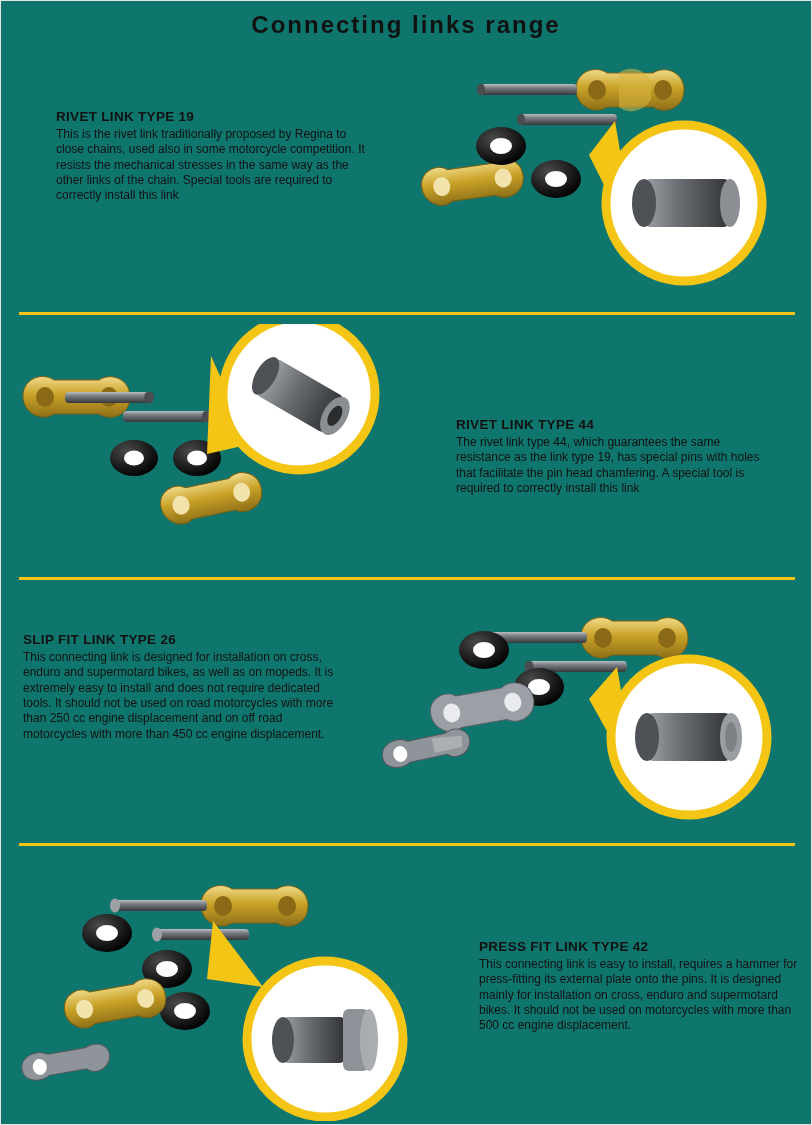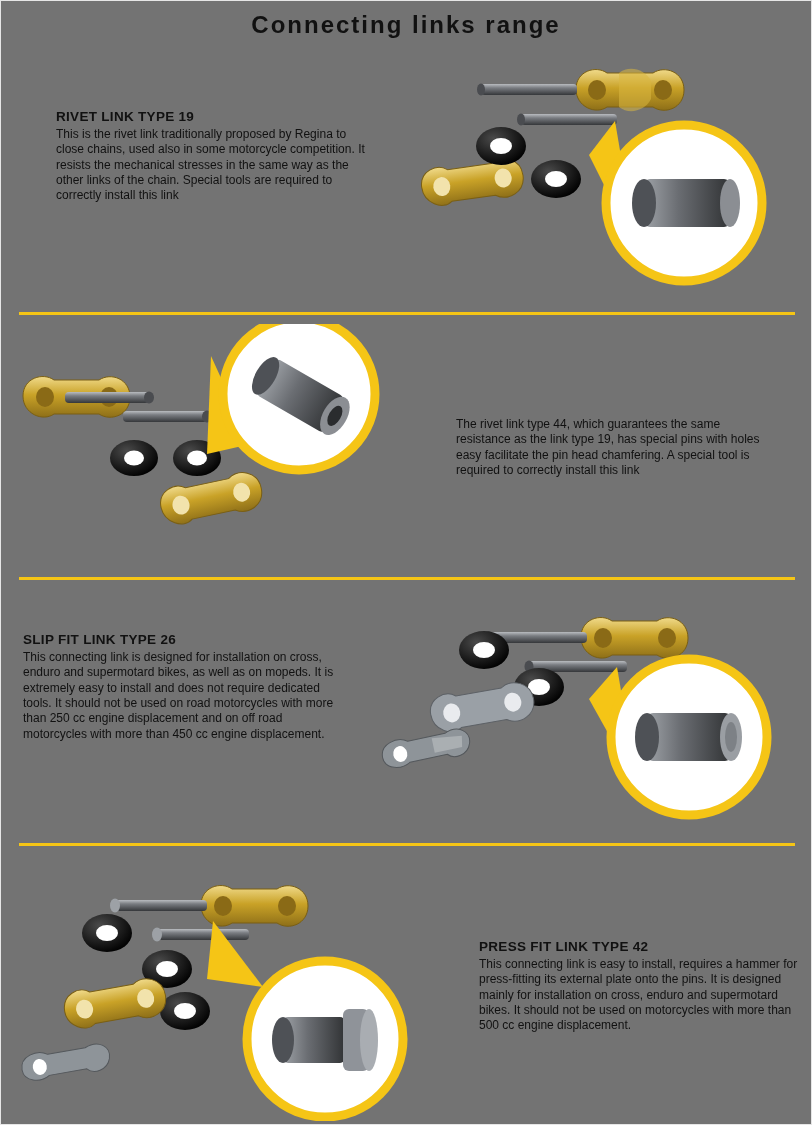--- a/index.html
+++ b/index.html
@@ -8,21 +8,21 @@
     width: 812px; height: 1125px;
     background: #ffffff;
     font-family: "Liberation Sans", sans-serif;
     color: #111111;
     overflow: hidden;
   }
   .page {
     position: relative;
     width: 812px;
     height: 1125px;
-    background: #737373;
+    background: #0f766e;
     border: 1px solid #e6e6e6;
   }
   .title {
     text-align: center;
     font-size: 24px;
     font-weight: bold;
     letter-spacing: 2px;
     padding-top: 10px;
     padding-bottom: 6px;
     color: #111;
@@ -135,21 +135,22 @@
         </g>
       </svg>
     </div>
 
     <div class="divider" style="top:311px;"></div>
   </div>
 
   <div class="section" style="top:311px;height:265px;">
 
     <div class="text-block" style="left:455px; top:105px;">
-      <div class="body">The rivet link type 44, which guarantees the same resistance as the link type 19, has special pins with holes easy facilitate the pin head chamfering. A special tool is required to correctly install this link</div>
+      <div class="heading">RIVET LINK TYPE 44</div>
+      <div class="body">The rivet link type 44, which guarantees the same resistance as the link type 19, has special pins with holes that facilitate the pin head chamfering. A special tool is required to correctly install this link</div>
     </div>
 
     <div class="art" style="left:10px; top:12px;">
       <svg width="400" height="250" viewBox="0 0 400 250">
 
         <g transform="translate(8,42)">
           <path d="M4,30 C4,12 24,6 35,14 L80,14 C92,6 111,13 111,31 C111,49 92,56 80,48 L35,48 C24,56 4,48 4,30 Z" fill="url(#gold1)" stroke="#7a5f14" stroke-width="1"></path>
           <ellipse cx="26" cy="31" rx="9" ry="10" fill="#8a6a16"></ellipse>
           <ellipse cx="90" cy="31" rx="9" ry="10" fill="#8a6a16"></ellipse>
 

